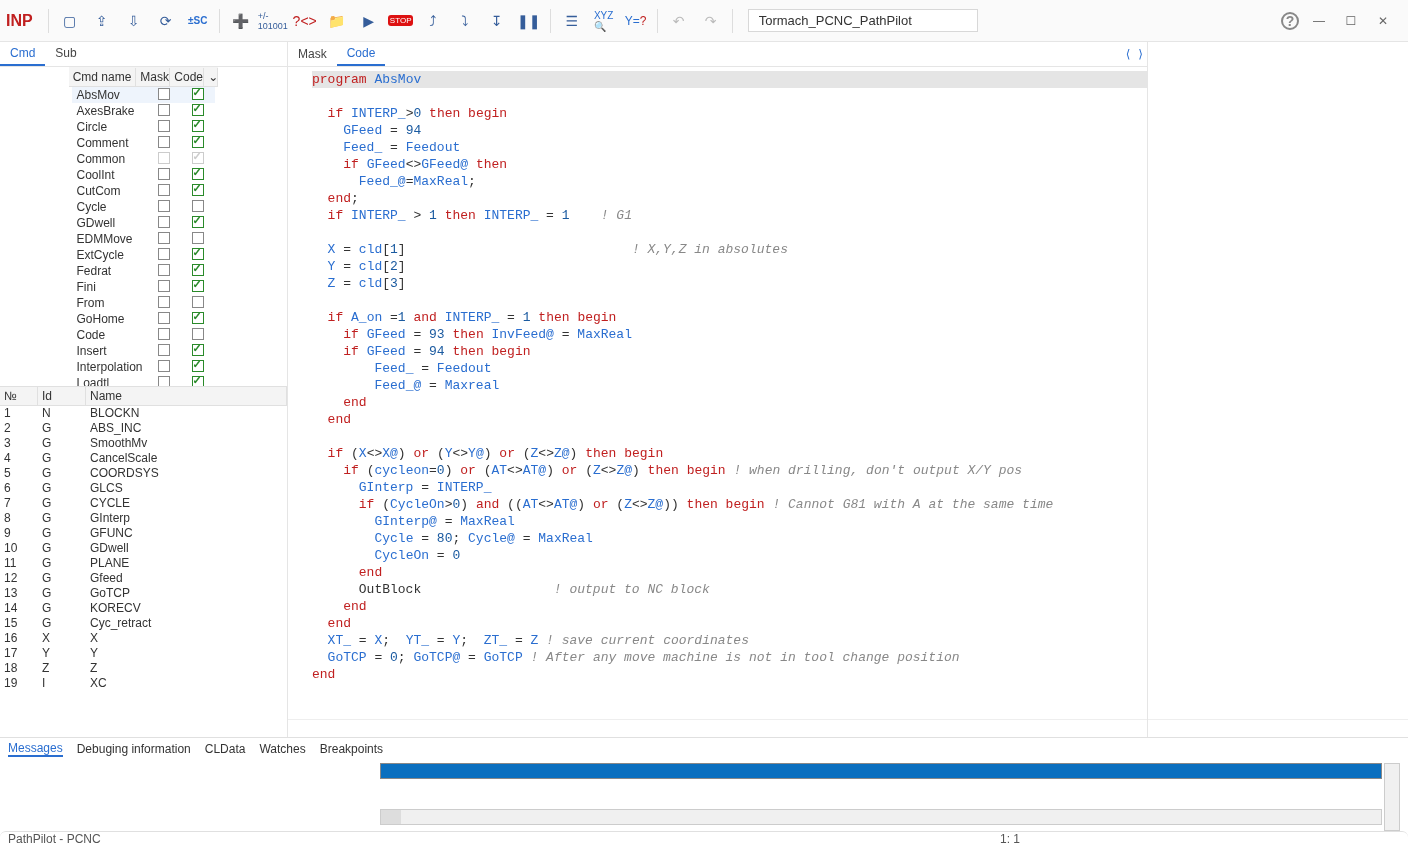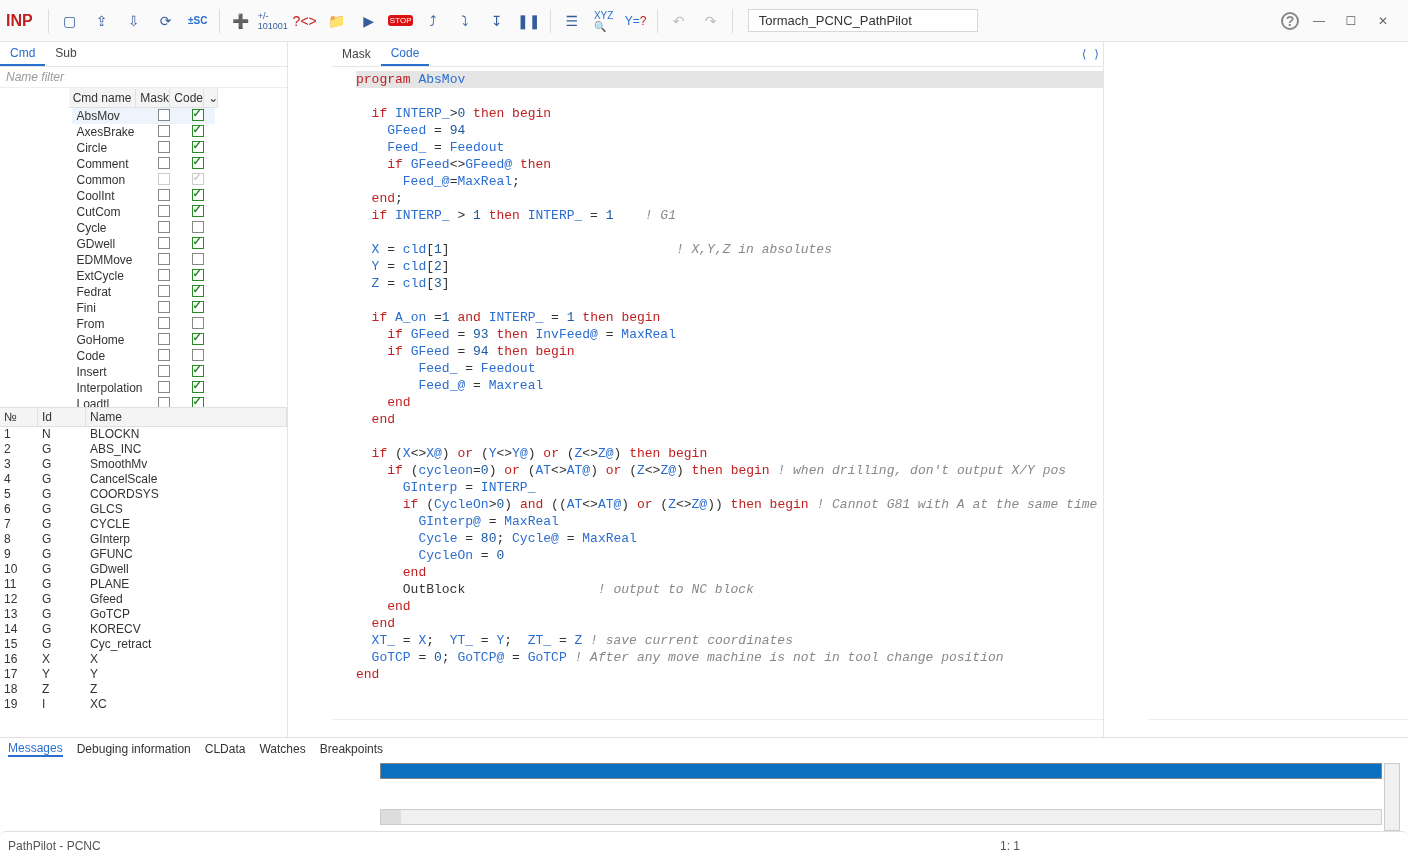--- a/index.html
+++ b/index.html
@@ -5,21 +5,21 @@
 * { box-sizing: border-box; margin: 0; padding: 0; }
 body { font-family: "Segoe UI", Tahoma, sans-serif; font-size: 12px; color: #333; background: #fff; width: 1408px; height: 853px; overflow: hidden; display: flex; flex-direction: column; }
 .toolbar { height: 42px; background: #fafafa; border-bottom: 1px solid #e5e5e5; display: flex; align-items: center; padding: 0 6px; gap: 4px; }
 .toolbar .logo { font-weight: bold; color: #c02020; font-size: 16px; margin-right: 8px; }
 .toolbar .tbtn { width: 28px; height: 28px; display: flex; align-items: center; justify-content: center; border: 1px solid transparent; border-radius: 2px; cursor: pointer; font-size: 14px; }
 .toolbar .sep { width: 1px; height: 24px; background: #ddd; margin: 0 3px; }
 .toolbar .title-box { margin-left: 8px; padding: 3px 10px; border: 1px solid #d8d8d8; background: #fff; min-width: 230px; font-size: 13px; }
 .toolbar .spacer { flex: 1; }
 .toolbar .win-btns { display: flex; gap: 10px; margin-right: 8px; }
 .toolbar .win-btns span { width: 22px; height: 22px; display:flex; align-items:center; justify-content:center; cursor:pointer; font-size: 12px; color: #666;}
-.main { flex: 1; display: flex; min-height: 0; gap: 44px; }
+.main { flex: 1; display: flex; min-height: 0; }
 .left-pane { width: 288px; display: flex; flex-direction: column; border-right: 1px solid #e5e5e5; }
 .tabs { display: flex; border-bottom: 1px solid #e5e5e5; }
 .tab { padding: 4px 10px; cursor: pointer; color: #444; font-size: 12px; }
 .tab.active { color: #2a6ed0; border-bottom: 2px solid #2a6ed0; }
 .name-filter { padding: 3px 6px; color: #999; font-style: italic; border-bottom: 1px solid #eee; }
 .cmd-table { flex: 0 0 auto; border-bottom: 1px solid #e0e0e0; display:flex; flex-direction:column; height: 320px; align-items: center;}
 .cmd-head, .cmd-row { display: flex; align-items: center; }
 .cmd-head { background: #f4f4f4; border-bottom: 1px solid #e0e0e0; font-size: 12px; height: 20px;}
 .cmd-head div { padding: 2px 4px; border-right: 1px solid #e0e0e0; }
 .c-name { flex: 1; padding: 1px 4px; }
@@ -56,21 +56,21 @@
 .right-pane .hscroll { border-top: 1px solid #eee;}
 .bottom-tabs { display: flex; border-top: 1px solid #e0e0e0; padding: 2px 8px; gap: 14px; height: 22px; align-items:center;}
 .bottom-tabs .btab { cursor: pointer; font-size: 12px; }
 .bottom-tabs .btab.active { color: #2a6ed0; border-bottom: 2px solid #2a6ed0; text-align: center; }
 .bottom-panel { height: 72px; display:flex; padding: 4px 8px 0 380px; }
 .bottom-panel .msg-bar { flex:1; position:relative;}
 .bottom-panel .bar1 { height: 16px; background: #0a6fbf; border:1px solid #888;}
 .bottom-panel .bar-scroll { height:16px; background:#f0f0f0; border:1px solid #ccc; margin-top: 30px; position:relative;}
 .bottom-panel .bar-scroll .thumb{ position:absolute; left:0; top:0; width:20px; height:14px; background:#ddd;}
 .bottom-panel .vsb { width:16px; background:#f0f0f0; border:1px solid #ccc; margin-left:2px;}
-.statusbar { height: 22px; border-top: 1px solid #e0e0e0; display: flex; align-items: flex-end; padding: 0 8px; font-size: 12px; color: #555; border-radius: 6px; }
+.statusbar { height: 22px; border-top: 1px solid #e0e0e0; display: flex; align-items: flex-start; padding: 0 8px; font-size: 12px; color: #555; border-radius: 6px; }
 .statusbar .pos { margin-left: auto; margin-right: 380px;}
 .icon { font-size: 14px; color: #355d9a;}
 .stop { background:#d11; color:#fff; font-size:8px; border-radius:3px; padding:1px 2px;}
 </style>
 </head>
 <body>
 
 <div class="toolbar">
   <span class="logo">INP</span>
   <div class="sep"></div>
@@ -150,21 +150,20 @@
   </div>
 </div>
 
 <div class="main">
 
   <div class="left-pane">
     <div class="tabs">
       <div class="tab active">Cmd</div>
       <div class="tab">Sub</div>
     </div>
-    <div class="name-filter">Name filter</div>
     <div class="cmd-table">
       <div class="cmd-head">
         <div class="c-name">Cmd name</div>
         <div class="c-mask">Mask</div>
         <div class="c-code">Code</div>
         <div style="width:14px">⌄</div>
       </div>
       <div class="cmd-body" id="cmd-body">
           <div class="cmd-row selected">
             <div class="c-name">AbsMov</div>

